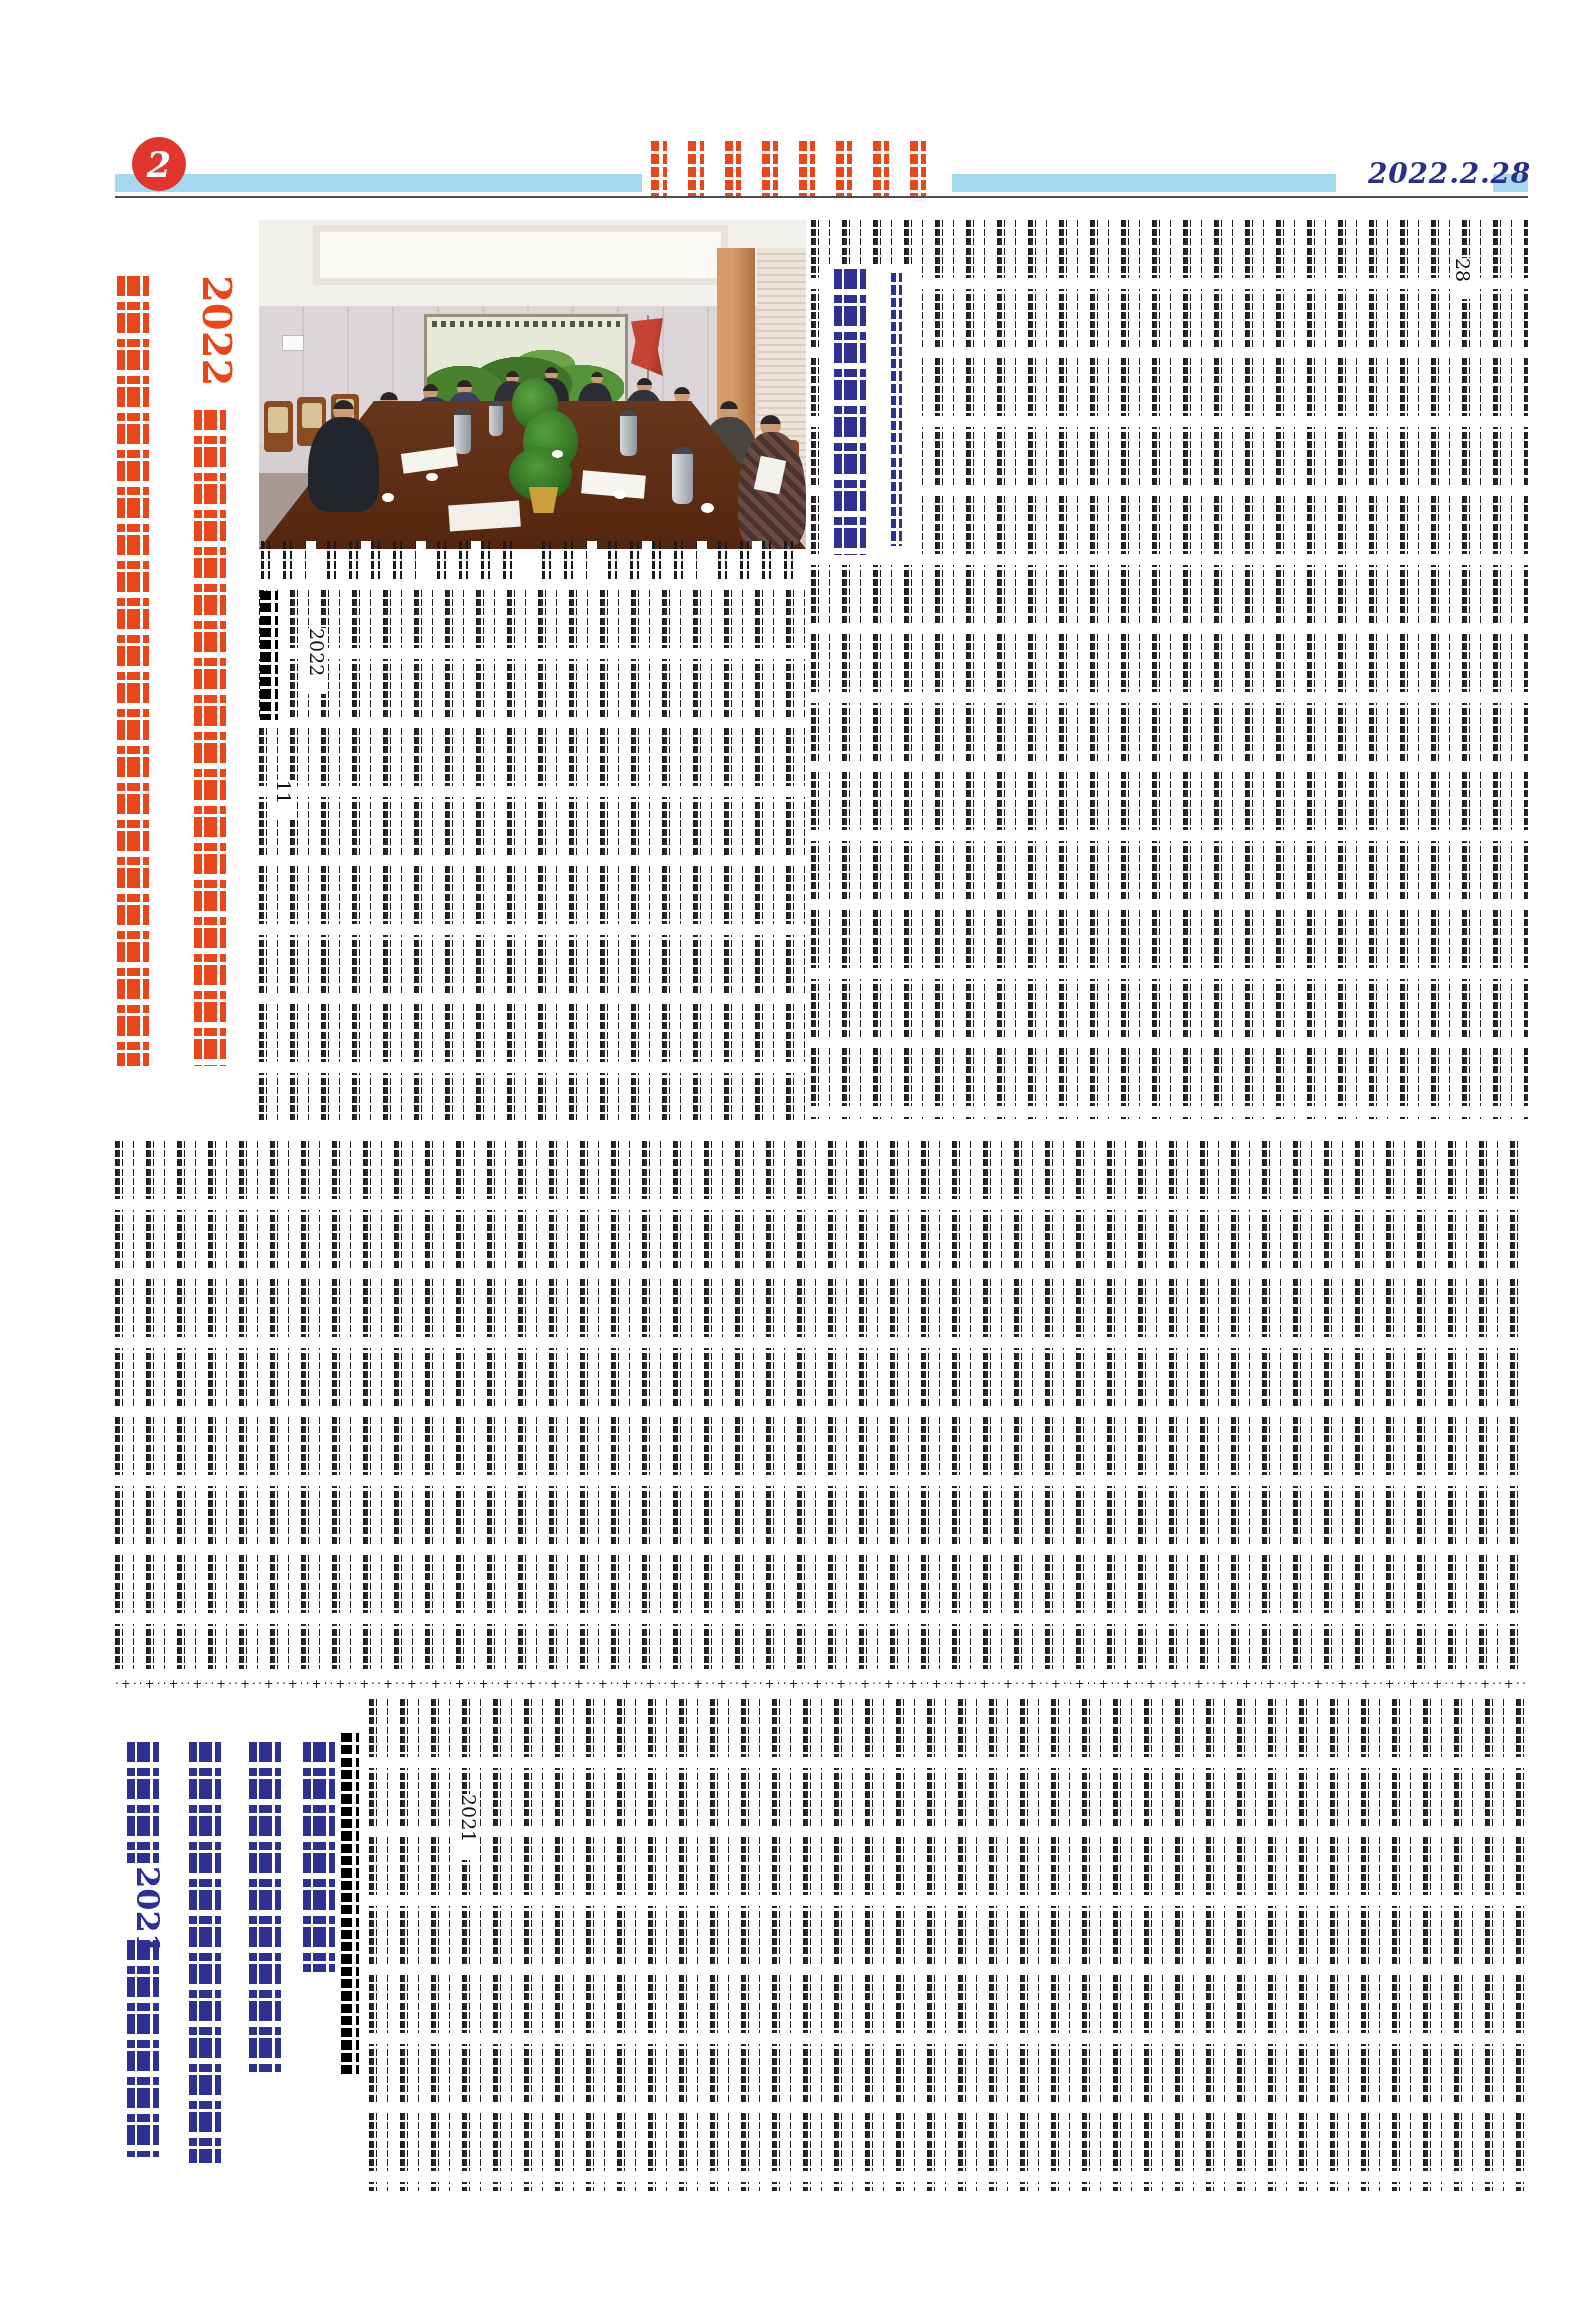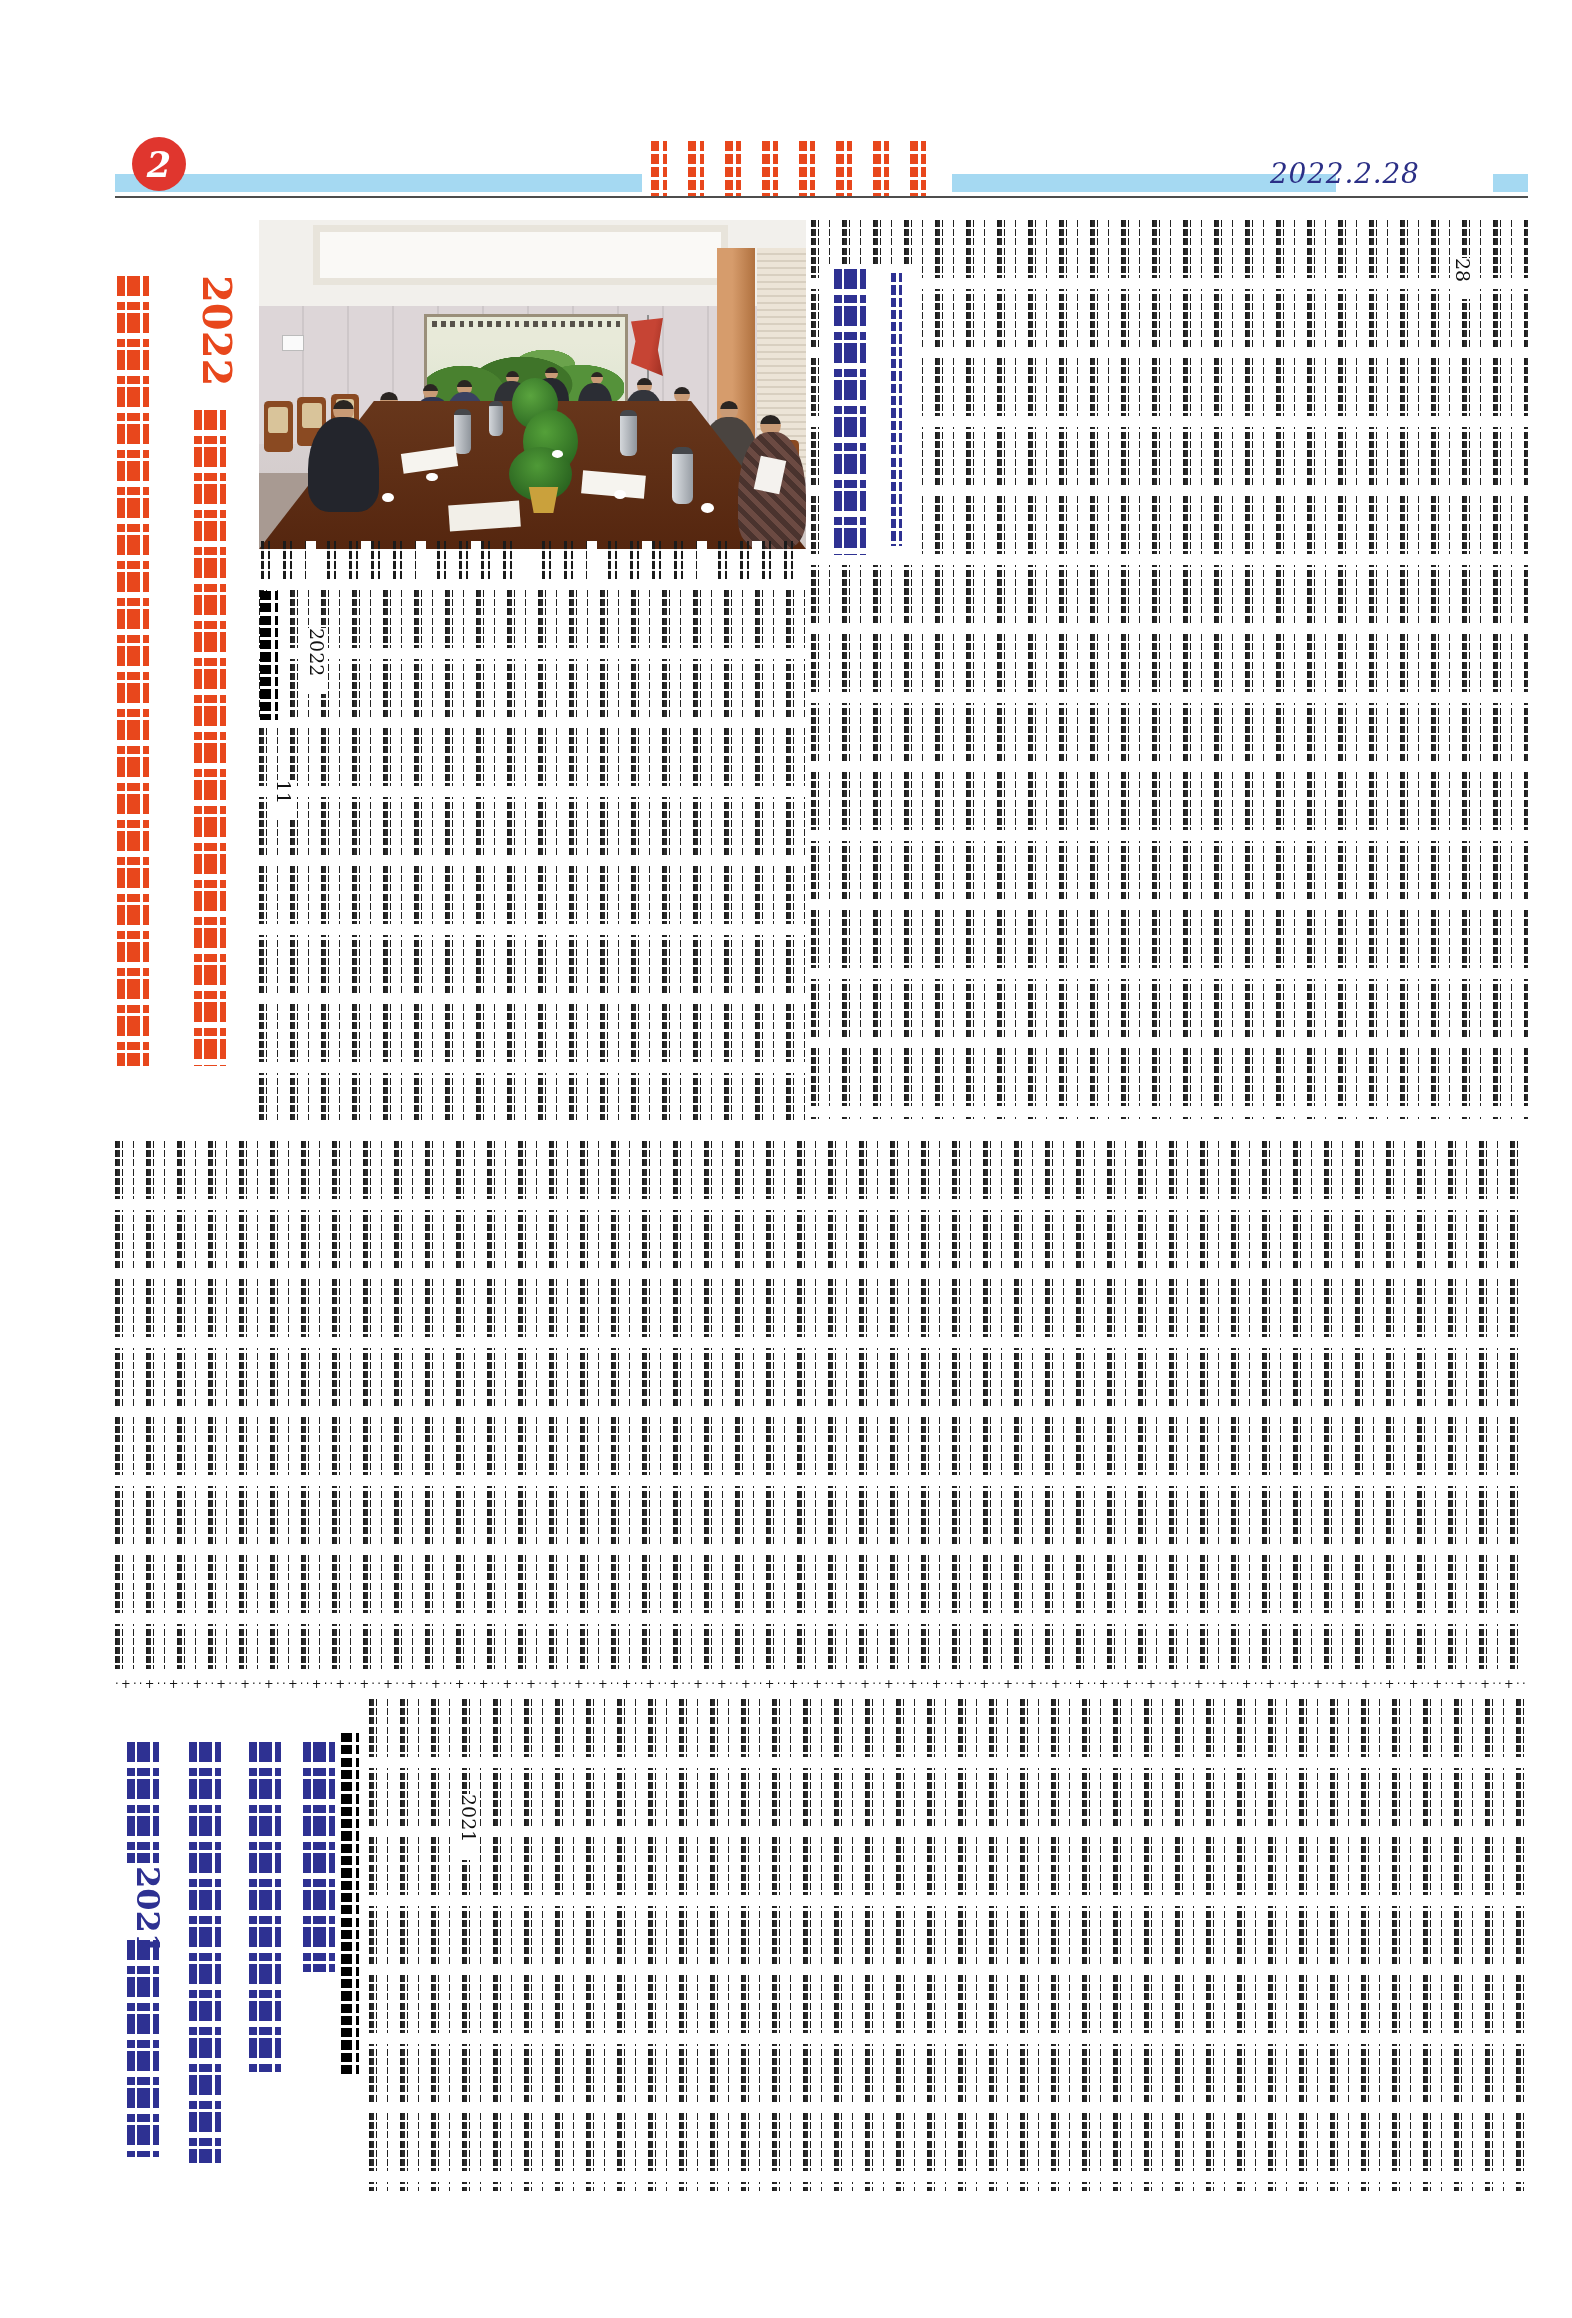--- a/index.html
+++ b/index.html
@@ -9,22 +9,22 @@
   
   .cyan{position:absolute;height:18.4px;background:#a5d9f2;}
   #page-circle{position:absolute;left:132px;top:137px;width:54px;height:54px;border-radius:50%;
     background:#e0362e;color:#fff;display:flex;align-items:center;justify-content:center;
     font-family:"DejaVu Serif",serif;font-style:italic;font-weight:bold;font-size:35px;}
   #masthead-script{position:absolute;left:651px;top:141px;width:296px;height:55px;
     background-image:
       repeating-linear-gradient(180deg, rgba(255,255,255,0) 0 10px, #fff 10px 13px),
       repeating-linear-gradient(90deg, #e8471c 0 7.7px, rgba(255,255,255,0) 7.7px 11.5px,
         #e8471c 11.5px 16px, rgba(255,255,255,0) 16px 37px);}
-  #edition-date{position:absolute;left:1270px;top:157px;width:131px;height:35px;
-    font-family:"DejaVu Serif",serif;font-style:italic;font-weight:normal;font-size:28px;
+  #edition-date{position:absolute;left:1368px;top:157px;width:131px;height:35px;
+    font-family:"DejaVu Serif",serif;font-style:italic;font-weight:bold;font-size:28px;
     color:#2b2f86;letter-spacing:0.8px;}
   #masthead-rule{position:absolute;left:115px;top:196px;width:1413px;height:2.3px;background:#4d4d4d;}
 
   
   .sim{position:absolute;}
   .sim-body{background-image:
       repeating-linear-gradient(180deg, rgba(255,255,255,0) 0 7px, #fff 7px 9.2px),
       repeating-linear-gradient(180deg, rgba(255,255,255,0) 0 58px, #fff 58px 69px),
       repeating-linear-gradient(90deg, #1c1c1c 0 2.3px, #2b2b2b 2.3px 5.4px, rgba(255,255,255,0) 5.4px 7px,
         #1c1c1c 7px 8.4px, rgba(255,255,255,0) 8.4px 17.7px, #242424 17.7px 19px, rgba(255,255,255,0) 19px 31px);}

